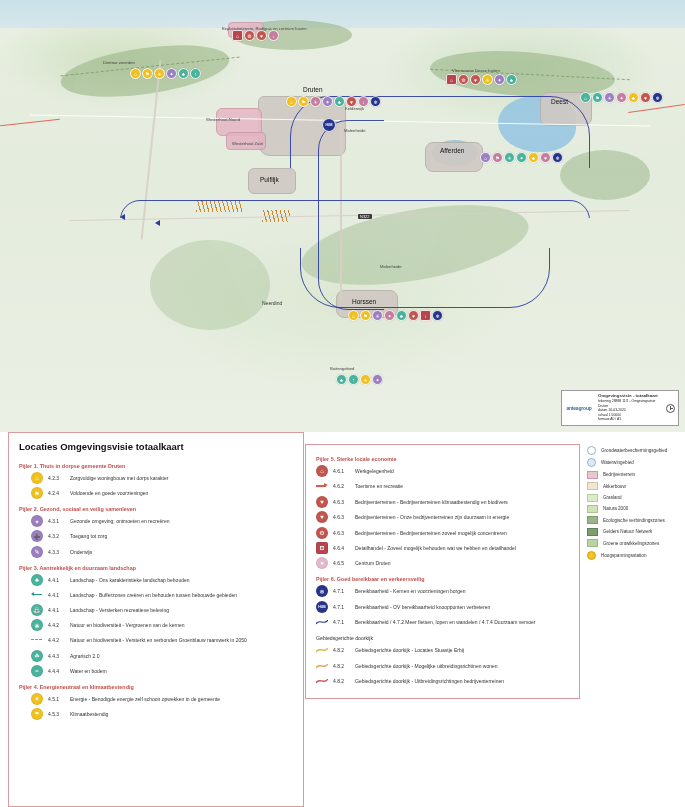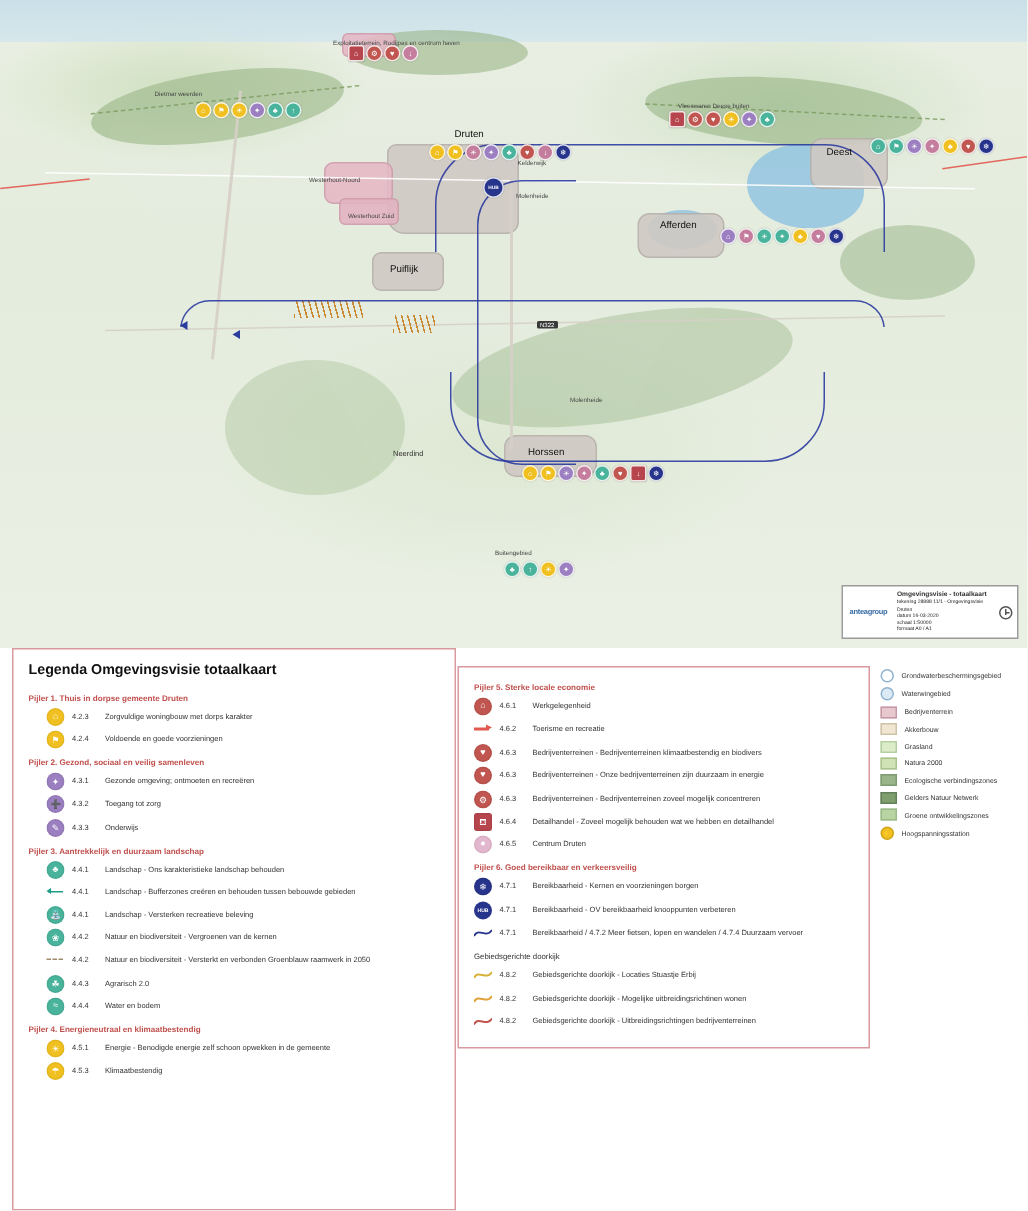--- a/index.html
+++ b/index.html
@@ -345,21 +345,21 @@
     </div>
     <div class="lbm-clock">
       <div class="clock"></div>
     </div>
   </div>
 </div>
 
 <div id="legend">
 
   <div class="legend-panel-left">
-    <div class="legend-title">Legenda Omgevingsvisie totaalkaart</div>
+    <div class="legend-title">Locaties Omgevingsvisie totaalkaart</div>
     <div id="left-groups" class="panel-pad">
         <div class="pillar">Pijler 1.  Thuis in dorpse gemeente Druten</div>
         <div class="lrow">
           <span class="ic" style="background: rgb(240, 192, 32);">⌂</span>
           <span class="code">4.2.3</span>
           <span class="txt">Zorgvuldige woningbouw met dorps karakter</span>
         </div>
         <div class="lrow">
           <span class="ic" style="background: rgb(240, 192, 32);">⚑</span>
           <span class="code">4.2.4</span>

